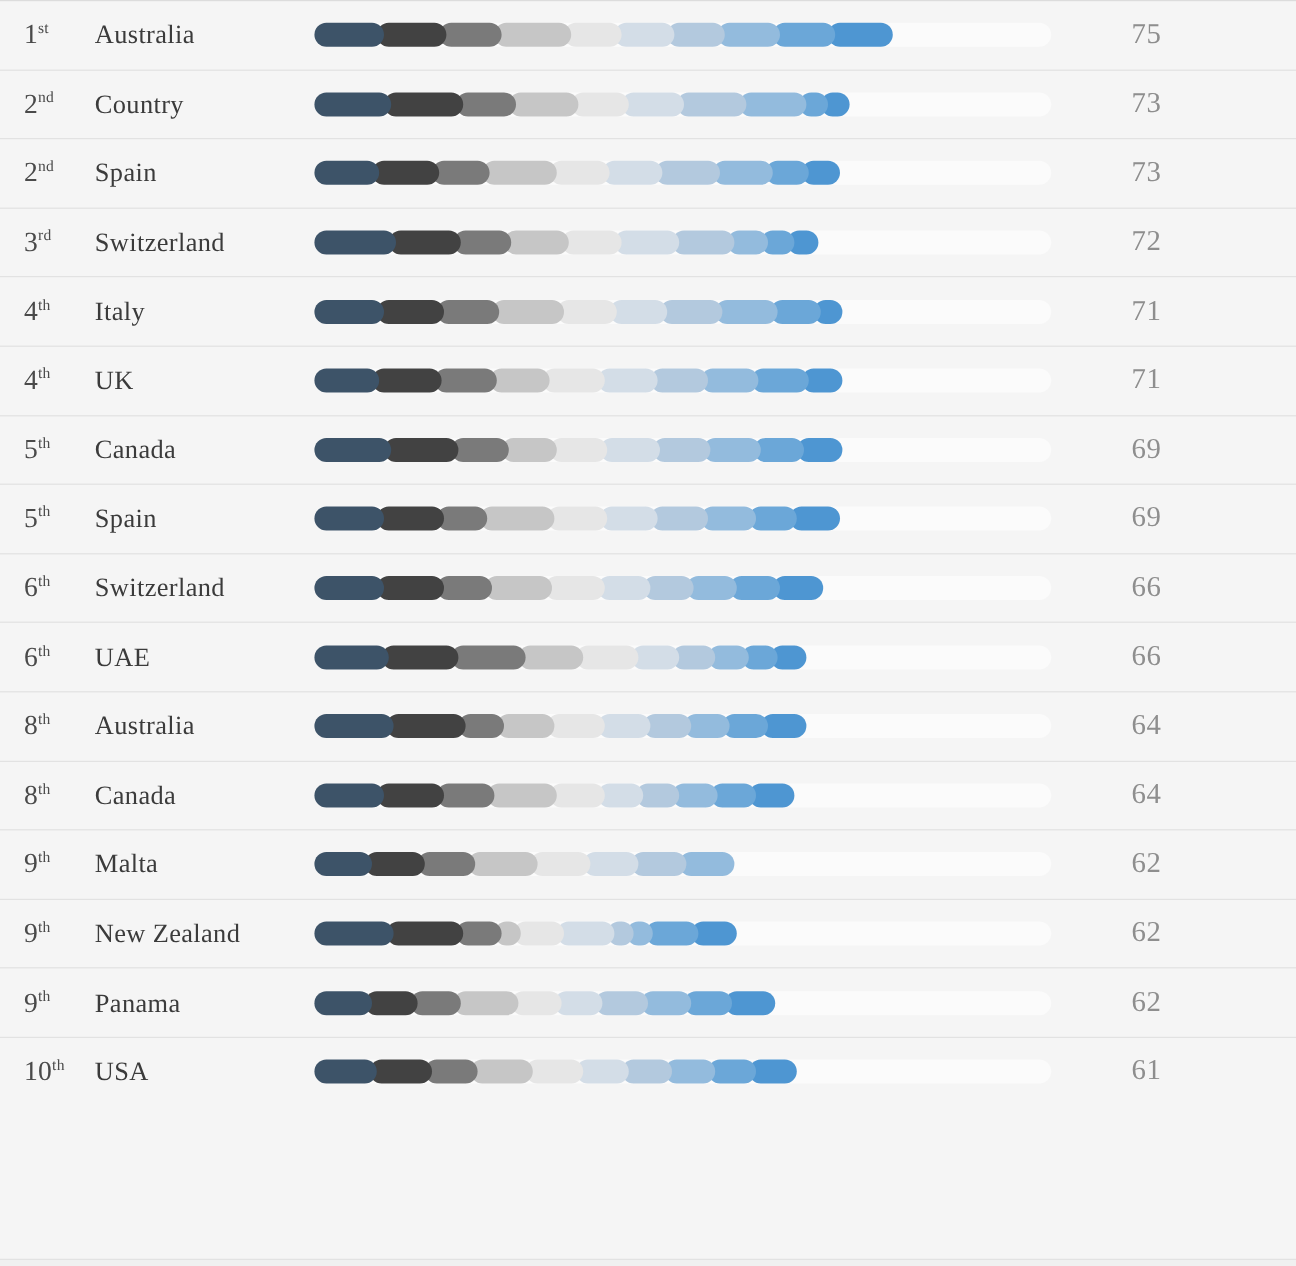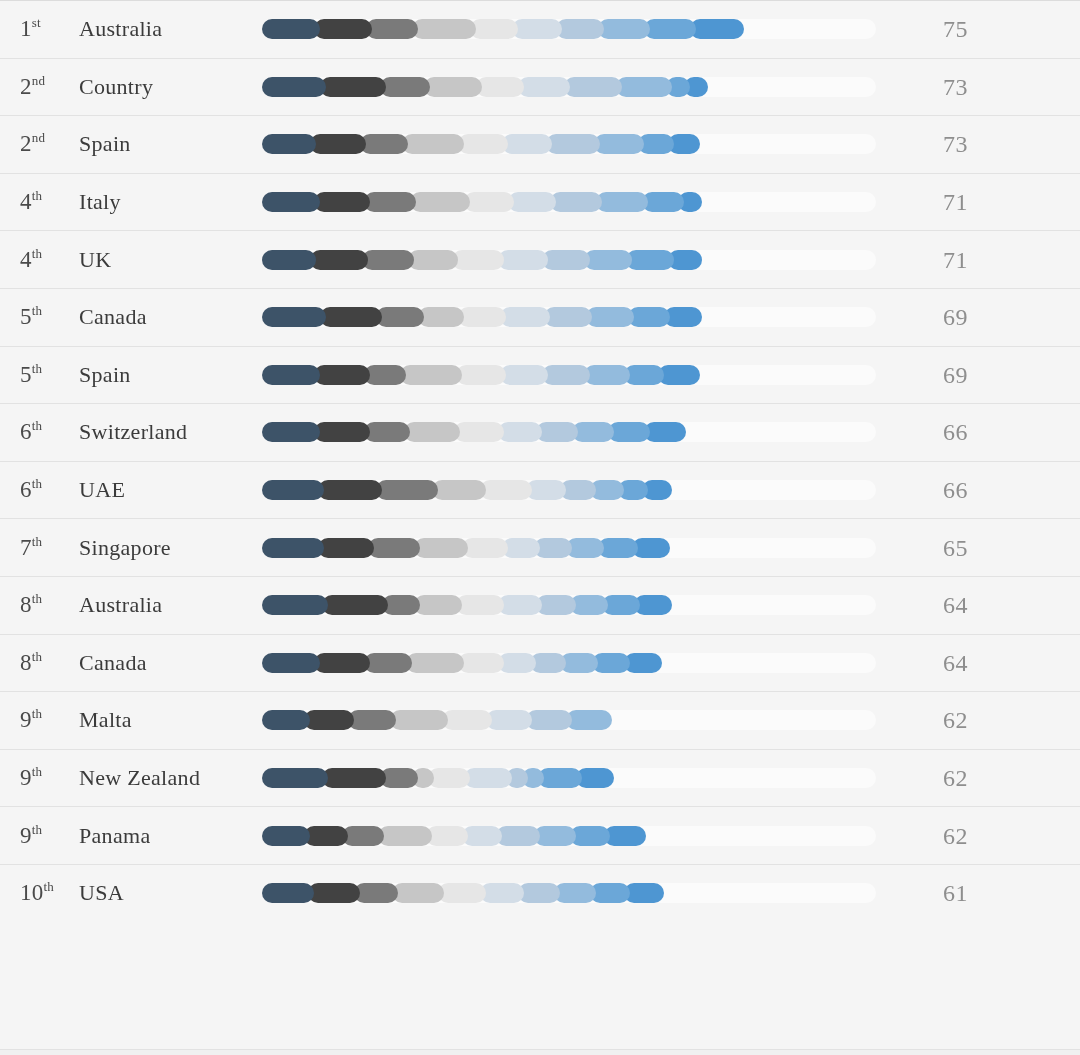--- a/index.html
+++ b/index.html
@@ -239,20 +239,38 @@
           <div class="seg" style="left: 196px; width: 50px; background: rgb(230, 230, 230); z-index: 26;"></div>
           <div class="seg" style="left: 240px; width: 50px; background: rgb(211, 221, 231); z-index: 25;"></div>
           <div class="seg" style="left: 284px; width: 54px; background: rgb(179, 201, 222); z-index: 24;"></div>
           <div class="seg" style="left: 332px; width: 50px; background: rgb(147, 187, 221); z-index: 23;"></div>
           <div class="seg" style="left: 376px; width: 36px; background: rgb(107, 167, 216); z-index: 22;"></div>
           <div class="seg" style="left: 406px; width: 32px; background: rgb(78, 150, 210); z-index: 21;"></div>
         </div>
         <div class="score">73</div>
       </div>
       <div class="row">
+        <div class="rank">3<sup>rd</sup></div>
+        <div class="country">Switzerland</div>
+        <div class="bar-wrap">
+          <div class="track"></div>
+          <div class="seg" style="left: 0px; width: 68px; background: rgb(61, 83, 104); z-index: 30;"></div>
+          <div class="seg" style="left: 62px; width: 60px; background: rgb(66, 66, 66); z-index: 29;"></div>
+          <div class="seg" style="left: 116px; width: 48px; background: rgb(122, 122, 122); z-index: 28;"></div>
+          <div class="seg" style="left: 158px; width: 54px; background: rgb(198, 198, 198); z-index: 27;"></div>
+          <div class="seg" style="left: 206px; width: 50px; background: rgb(230, 230, 230); z-index: 26;"></div>
+          <div class="seg" style="left: 250px; width: 54px; background: rgb(211, 221, 231); z-index: 25;"></div>
+          <div class="seg" style="left: 298px; width: 52px; background: rgb(179, 201, 222); z-index: 24;"></div>
+          <div class="seg" style="left: 344px; width: 34px; background: rgb(147, 187, 221); z-index: 23;"></div>
+          <div class="seg" style="left: 372px; width: 28px; background: rgb(107, 167, 216); z-index: 22;"></div>
+          <div class="seg" style="left: 394px; width: 26px; background: rgb(78, 150, 210); z-index: 21;"></div>
+        </div>
+        <div class="score">72</div>
+      </div>
+      <div class="row">
         <div class="rank">4<sup>th</sup></div>
         <div class="country">Italy</div>
         <div class="bar-wrap">
           <div class="track"></div>
           <div class="seg" style="left: 0px; width: 58px; background: rgb(61, 83, 104); z-index: 30;"></div>
           <div class="seg" style="left: 52px; width: 56px; background: rgb(66, 66, 66); z-index: 29;"></div>
           <div class="seg" style="left: 102px; width: 52px; background: rgb(122, 122, 122); z-index: 28;"></div>
           <div class="seg" style="left: 148px; width: 60px; background: rgb(198, 198, 198); z-index: 27;"></div>
           <div class="seg" style="left: 202px; width: 50px; background: rgb(230, 230, 230); z-index: 26;"></div>
           <div class="seg" style="left: 246px; width: 48px; background: rgb(211, 221, 231); z-index: 25;"></div>
@@ -347,38 +365,20 @@
           <div class="seg" style="left: 218px; width: 52px; background: rgb(230, 230, 230); z-index: 26;"></div>
           <div class="seg" style="left: 264px; width: 40px; background: rgb(211, 221, 231); z-index: 25;"></div>
           <div class="seg" style="left: 298px; width: 36px; background: rgb(179, 201, 222); z-index: 24;"></div>
           <div class="seg" style="left: 328px; width: 34px; background: rgb(147, 187, 221); z-index: 23;"></div>
           <div class="seg" style="left: 356px; width: 30px; background: rgb(107, 167, 216); z-index: 22;"></div>
           <div class="seg" style="left: 380px; width: 30px; background: rgb(78, 150, 210); z-index: 21;"></div>
         </div>
         <div class="score">66</div>
       </div>
       <div class="row">
-        <div class="rank">7<sup>th</sup></div>
-        <div class="country">Singapore</div>
-        <div class="bar-wrap">
-          <div class="track"></div>
-          <div class="seg" style="left: 0px; width: 62px; background: rgb(61, 83, 104); z-index: 30;"></div>
-          <div class="seg" style="left: 56px; width: 56px; background: rgb(66, 66, 66); z-index: 29;"></div>
-          <div class="seg" style="left: 106px; width: 52px; background: rgb(122, 122, 122); z-index: 28;"></div>
-          <div class="seg" style="left: 152px; width: 54px; background: rgb(198, 198, 198); z-index: 27;"></div>
-          <div class="seg" style="left: 200px; width: 46px; background: rgb(230, 230, 230); z-index: 26;"></div>
-          <div class="seg" style="left: 240px; width: 38px; background: rgb(211, 221, 231); z-index: 25;"></div>
-          <div class="seg" style="left: 272px; width: 38px; background: rgb(179, 201, 222); z-index: 24;"></div>
-          <div class="seg" style="left: 304px; width: 38px; background: rgb(147, 187, 221); z-index: 23;"></div>
-          <div class="seg" style="left: 336px; width: 40px; background: rgb(107, 167, 216); z-index: 22;"></div>
-          <div class="seg" style="left: 370px; width: 38px; background: rgb(78, 150, 210); z-index: 21;"></div>
-        </div>
-        <div class="score">65</div>
-      </div>
-      <div class="row">
         <div class="rank">8<sup>th</sup></div>
         <div class="country">Australia</div>
         <div class="bar-wrap">
           <div class="track"></div>
           <div class="seg" style="left: 0px; width: 66px; background: rgb(61, 83, 104); z-index: 30;"></div>
           <div class="seg" style="left: 60px; width: 66px; background: rgb(66, 66, 66); z-index: 29;"></div>
           <div class="seg" style="left: 120px; width: 38px; background: rgb(122, 122, 122); z-index: 28;"></div>
           <div class="seg" style="left: 152px; width: 48px; background: rgb(198, 198, 198); z-index: 27;"></div>
           <div class="seg" style="left: 194px; width: 48px; background: rgb(230, 230, 230); z-index: 26;"></div>
           <div class="seg" style="left: 236px; width: 44px; background: rgb(211, 221, 231); z-index: 25;"></div>

